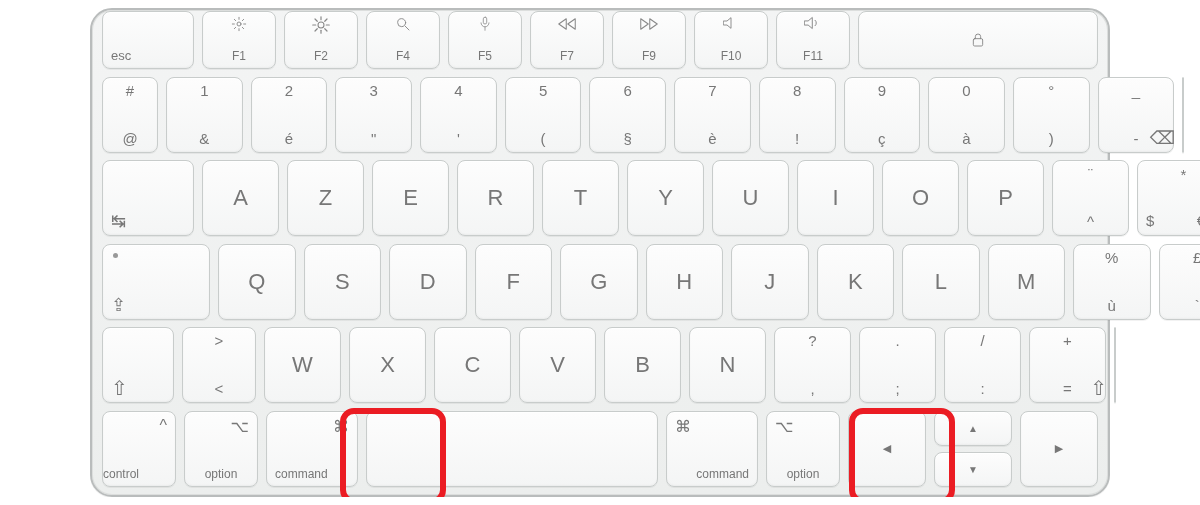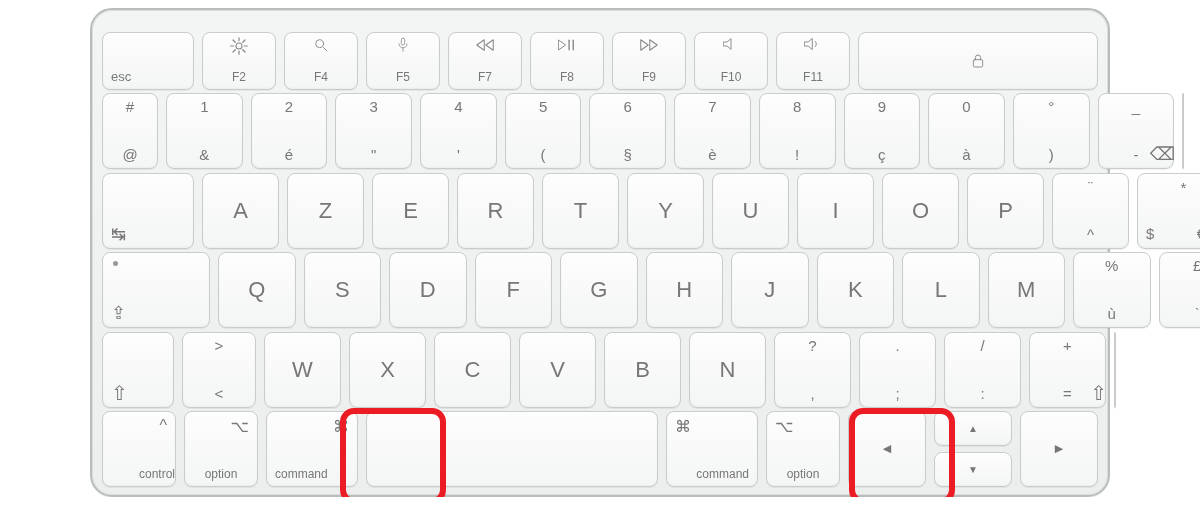--- a/index.html
+++ b/index.html
@@ -4,21 +4,21 @@
 <style>
   html,body{margin:0;padding:0;background:#fff;}
   body{font-family:-apple-system,"Helvetica Neue",Arial,sans-serif;color:#777;
        -webkit-font-smoothing:antialiased;}
 
   .board{
     position:relative; width:1020px; height:489px; margin:8px auto 0;
     background:linear-gradient(#f3f4f4,#eceeed);
     border:2px solid #b9bcbc; border-radius:22px;
     box-shadow: inset 0 0 0 1px #dcdedd, 0 1px 0 rgba(0,0,0,.06);
-    padding:22px 10px 8px 10px;
+    padding:1px 10px 8px 10px;
     box-sizing:border-box;
   }
   .rows{position:relative;width:100%;height:100%;display:flex;flex-direction:column;justify-content:space-between;}
   .row{display:flex;gap:8px;}
   .row.fn{height:58px;}
   .row.norm{height:76px;}
 
   .key{
     position:relative; flex:0 0 auto;
     border:1px solid #c8cccb; border-radius:8px;
@@ -57,20 +57,38 @@
 
 <div class="board">
  <div class="rows">
 
   <div class="row fn">
     <div class="key" style="width:92px">
       <span class="bl-lbl">esc</span>
     </div>
     <div class="key" style="width:74px">
       <span class="ico">
+       <svg width="16" height="16" viewBox="0 0 24 24">
+              <circle cx="12" cy="12" r="3"></circle>
+              <g>
+                <line x1="12" y1="2" x2="12" y2="5"></line>
+                <line x1="12" y1="19" x2="12" y2="22"></line>
+                <line x1="2" y1="12" x2="5" y2="12"></line>
+                <line x1="19" y1="12" x2="22" y2="12"></line>
+                <line x1="5" y1="5" x2="7" y2="7"></line>
+                <line x1="17" y1="17" x2="19" y2="19"></line>
+                <line x1="5" y1="19" x2="7" y2="17"></line>
+                <line x1="17" y1="7" x2="19" y2="5"></line>
+              </g>
+            </svg>
+      </span>
+          <span class="cap">F1</span>
+    </div>
+    <div class="key" style="width:74px">
+      <span class="ico">
        <svg width="18" height="18" viewBox="0 0 24 24">
               <circle cx="12" cy="12" r="4"></circle>
               <g stroke-width="1.6">
                 <line x1="12" y1="1" x2="12" y2="5"></line>
                 <line x1="12" y1="19" x2="12" y2="23"></line>
                 <line x1="1" y1="12" x2="5" y2="12"></line>
                 <line x1="19" y1="12" x2="23" y2="12"></line>
                 <line x1="4" y1="4" x2="7" y2="7"></line>
                 <line x1="17" y1="17" x2="20" y2="20"></line>
                 <line x1="4" y1="20" x2="7" y2="17"></line>
@@ -103,30 +121,20 @@
       <span class="ico">
        <svg width="18" height="12" viewBox="0 0 24 16">
               <polygon points="11,1 1,8 11,15"></polygon>
               <polygon points="23,1 13,8 23,15"></polygon>
             </svg>
       </span>
           <span class="cap">F7</span>
     </div>
     <div class="key" style="width:74px">
       <span class="ico">
-       <svg width="18" height="12" viewBox="0 0 26 16">
-              <polygon points="1,1 11,8 1,15"></polygon>
-              <line x1="16" y1="1" x2="16" y2="15" stroke-width="2"></line>
-              <line x1="22" y1="1" x2="22" y2="15" stroke-width="2"></line>
-            </svg>
-      </span>
-          <span class="cap">F8</span>
-    </div>
-    <div class="key" style="width:74px">
-      <span class="ico">
        <svg width="18" height="12" viewBox="0 0 24 16">
               <polygon points="1,1 11,8 1,15"></polygon>
               <polygon points="13,1 23,8 13,15"></polygon>
             </svg>
       </span>
           <span class="cap">F9</span>
     </div>
     <div class="key" style="width:74px">
       <span class="ico">
        <svg width="16" height="14" viewBox="0 0 24 20">
@@ -308,21 +316,21 @@
             <span class="bot">=</span>
           </div></div>
     <div class="key" style="flex:1">
       <span class="br" style="font-size:20px">⇧</span>
     </div>
   </div>
 
   <div class="row norm">
     <div class="key mod" style="width:74px">
       <span class="tr-sym">^</span>
-      <span class="cap" style="text-align:right">control</span>
+      <span class="cap" style="text-align:left">control</span>
     </div>
     <div class="key mod" style="width:74px">
       <span class="tr-sym">⌥</span>
       <span class="cap">option</span>
     </div>
     <div class="key mod" style="width:92px">
       <span class="tr-sym">⌘</span>
       <span class="bl-lbl">command</span>
     </div>
     <div class="key" style="flex:1"></div>

